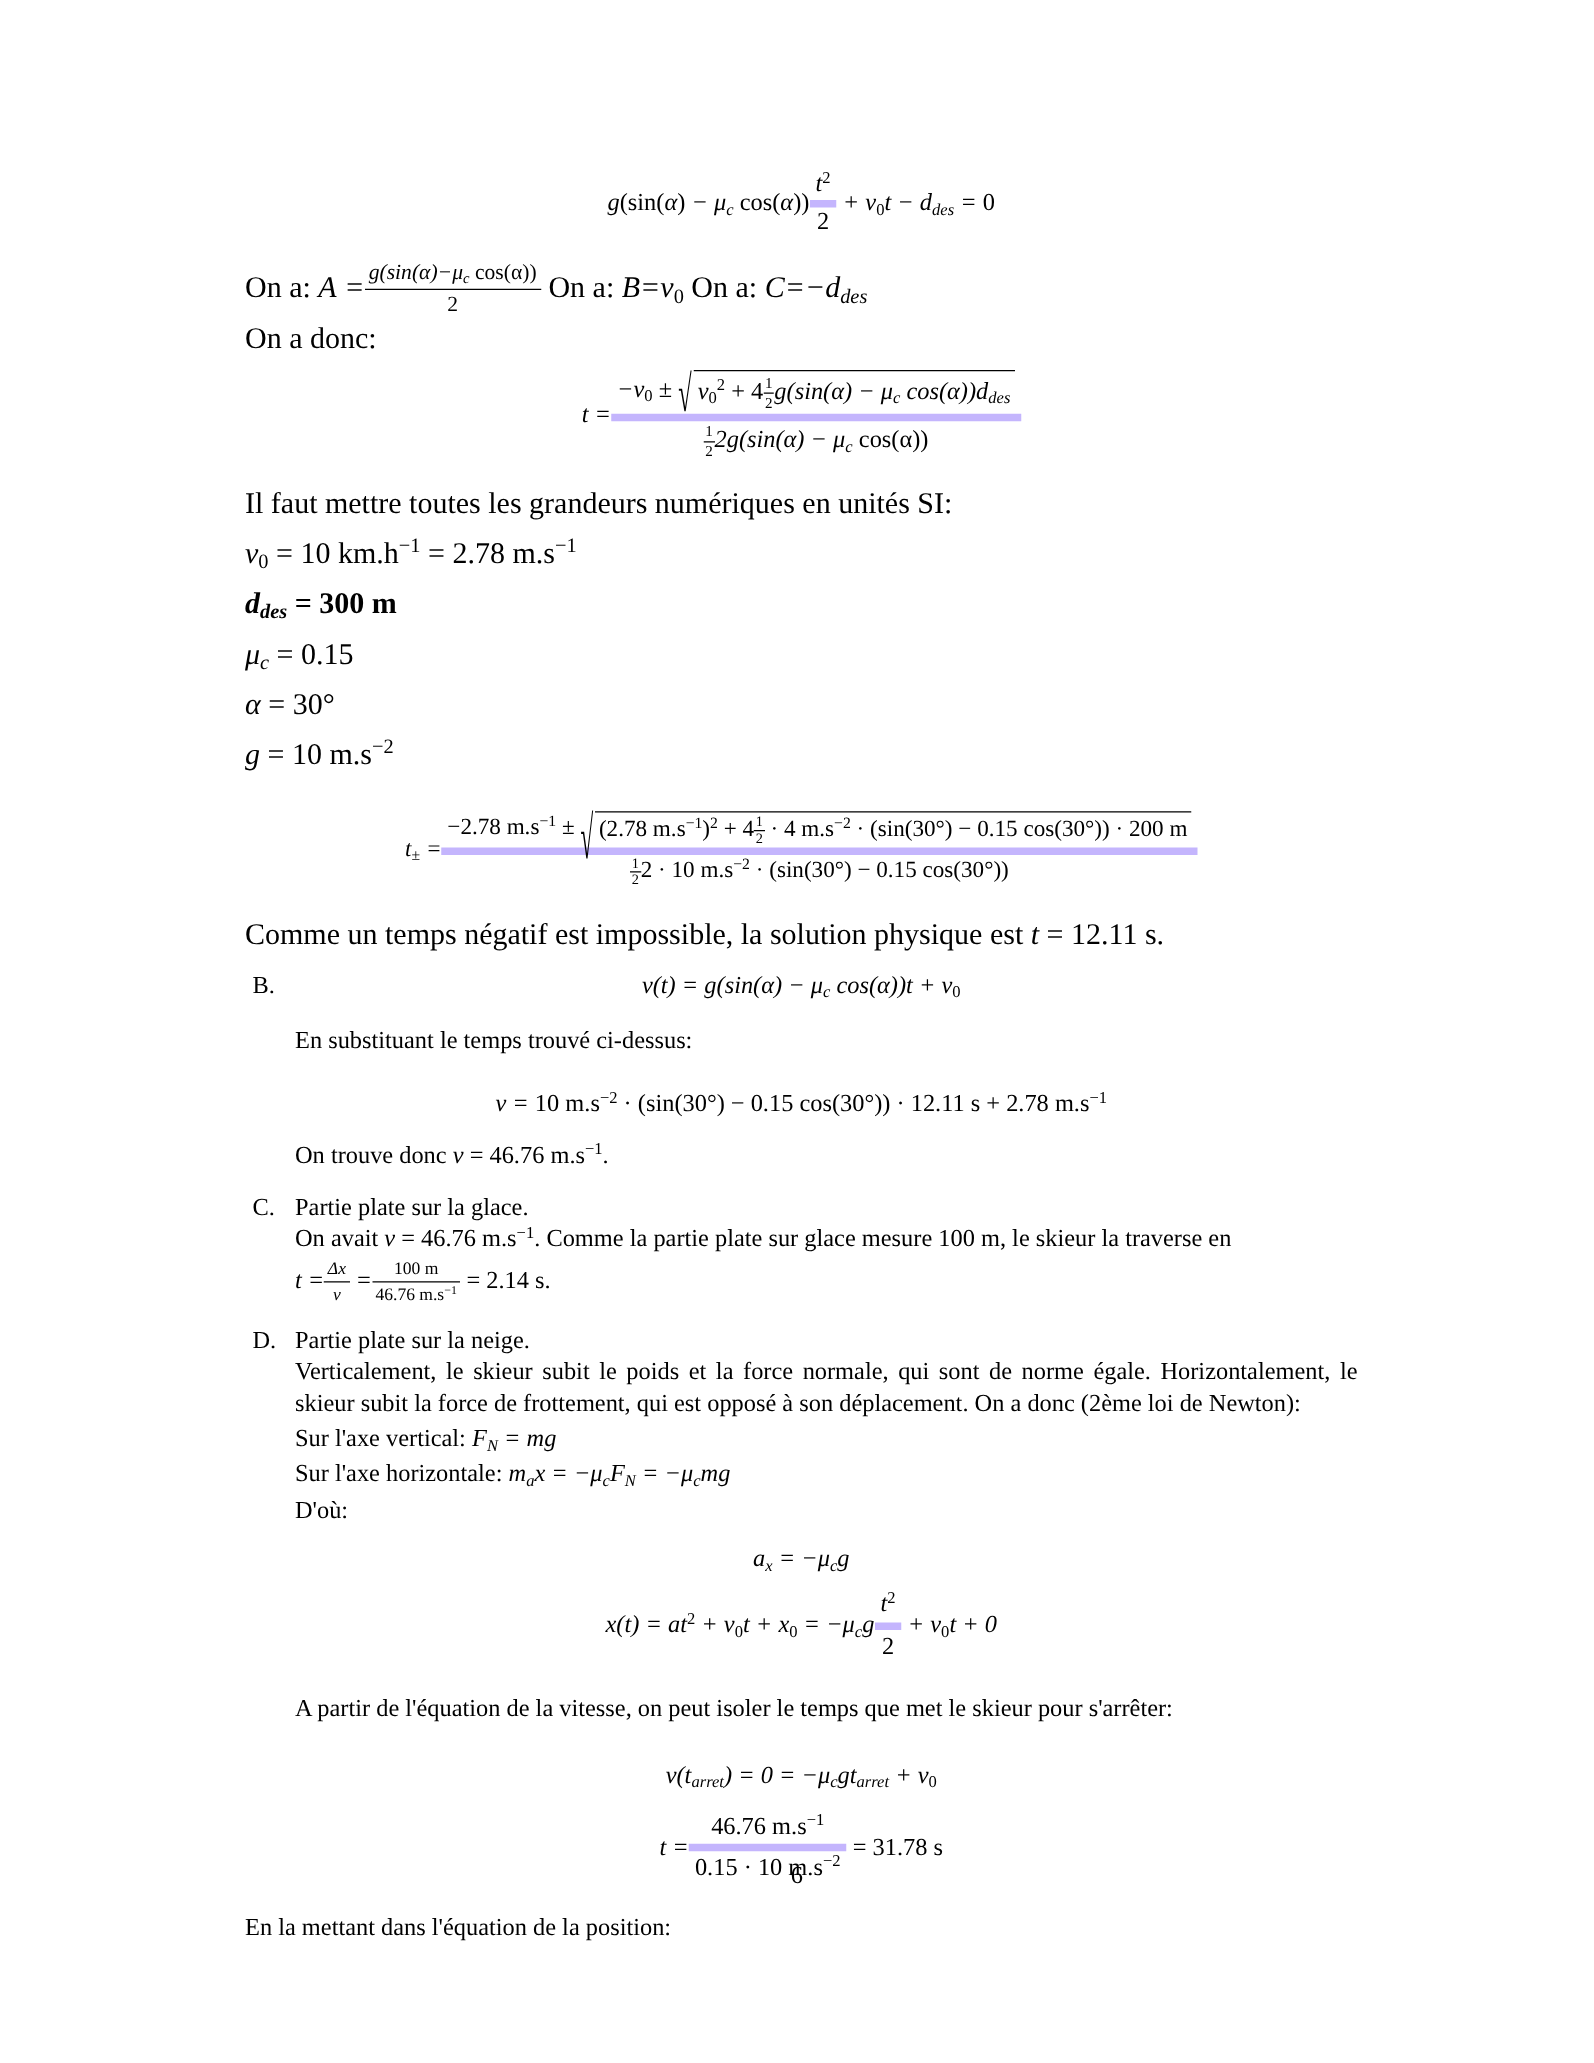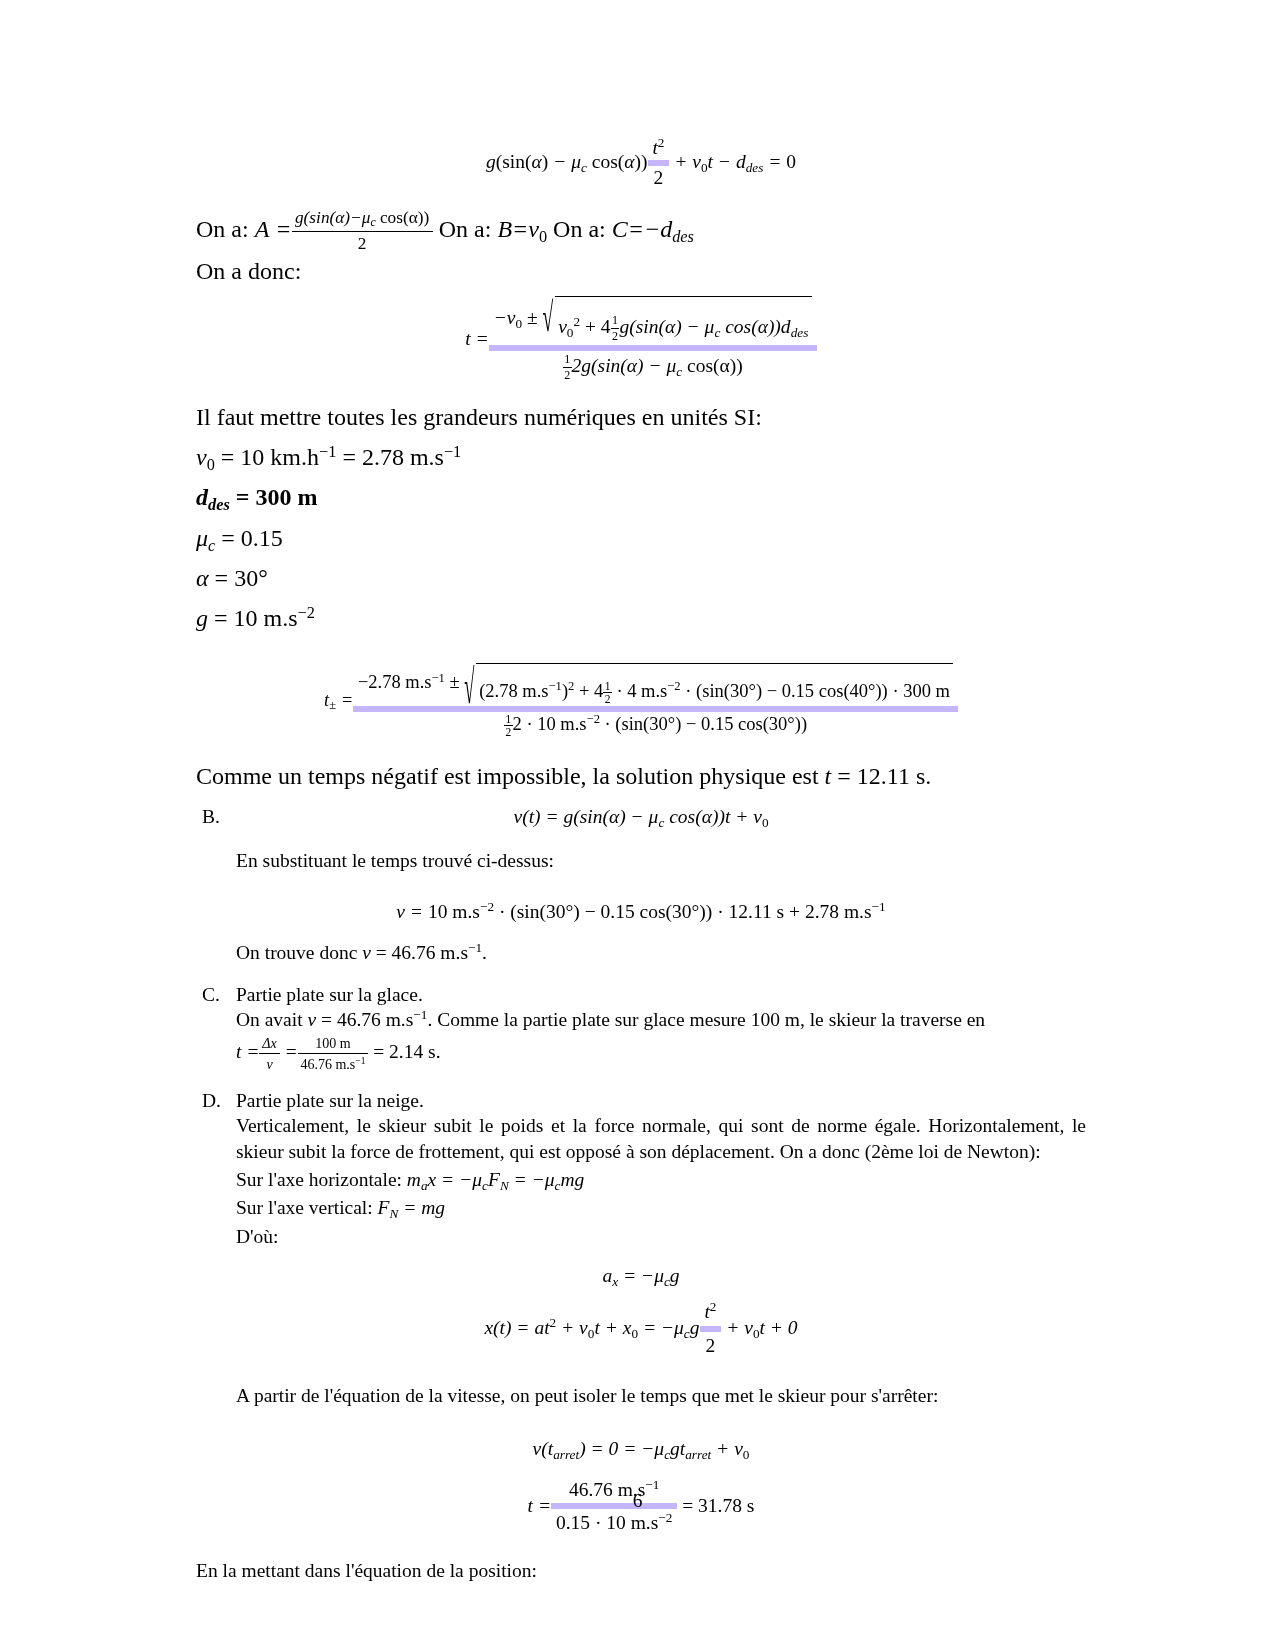--- a/index.html
+++ b/index.html
@@ -137,21 +137,21 @@
   
   .sqrt {
     display: inline-block;
     position: relative;
     padding-left: 0.62em;
     vertical-align: middle;
   }
   .sqrt > .radicand {
     display: inline-block;
     border-top: 1px solid #000;
-    padding: 16px 0.18em 0 0.18em;
+    padding: 2px 0.18em 0 0.18em;
   }
   .sqrt > .sign {
     position: absolute;
     left: 0;
     top: 0;
     font-size: 1em;
     line-height: 1;
   }
   .sqrt-tall > .sign {
     transform: scaleY(2.1) translateY(0.04em);
@@ -255,21 +255,21 @@
     <div class="display" style="margin-top:30px; font-size:18.5px;">
       <span class="math">t</span><sub class="rm">±</sub>
       <span class="math">=</span><span class="frac">
         <span class="num">
           <span class="up">−2.78 m.s</span><sup class="rm">−1</sup>
           <span class="up">±</span>
           <span class="sqrt sqrt-big"><span class="sign">√</span><span class="radicand">
             <span class="up">(2.78 m.s</span><sup class="rm">−1</sup><span class="up">)</span><sup class="rm">2</sup>
             <span class="up">+ 4</span><span class="half"><span class="num">1</span><span class="den">2</span></span>
             <span class="up">· 4 m.s</span><sup class="rm">−2</sup>
-            <span class="up">· (sin(30°) − 0.15 cos(40°)) · 300 m</span>
+            <span class="up">· (sin(30°) − 0.15 cos(30°)) · 200 m</span>
           </span></span>
         </span>
         <span class="den">
           <span class="half"><span class="num">1</span><span class="den">2</span></span><span class="up">2 · 10 m.s</span><sup class="rm">−2</sup>
           <span class="up">· (sin(30°) − 0.15 cos(30°))</span>
         </span>
       </span>
     </div>
 
     <div class="para nj" style="margin-top:22px;">
@@ -313,25 +313,25 @@
         <span class="up">= 2.14 s.</span>
       </div>
     </div>
 
     <div class="item" style="margin-top:14px;">
       <span class="lbl">D.</span>
       <div>Partie plate sur la neige.</div>
       <div class="sub-line">Verticalement, le skieur subit le poids et la force normale, qui sont de norme égale. Horizontalement, le skieur subit la force de frottement, qui est opposé à son déplacement. On a donc (2ème loi de Newton):</div>
 
       <div class="sub-line nj" style="margin-top:3px;">
+        <span>Sur l'axe vertical: </span><span class="math">F</span><sub>N</sub><span class="math"> = mg</span>
+      </div>
+
+      <div class="sub-line nj" style="margin-top:3px;">
         <span>Sur l'axe horizontale: </span><span class="math">m</span><sub>a</sub><span class="math">x = −μ</span><sub>c</sub><span class="math">F</span><sub>N</sub><span class="math"> = −μ</span><sub>c</sub><span class="math">mg</span>
-      </div>
-
-      <div class="sub-line nj" style="margin-top:3px;">
-        <span>Sur l'axe vertical: </span><span class="math">F</span><sub>N</sub><span class="math"> = mg</span>
       </div>
 
       <div class="sub-line nj" style="margin-top:3px;">D'où:</div>
 
       <div class="display" style="margin-left:-40px; margin-top:14px;">
         <span class="math">a</span><sub>x</sub><span class="math"> = −μ</span><sub>c</sub><span class="math">g</span>
       </div>
 
 
       <div class="display" style="margin-left:-40px; margin-top:12px;">

